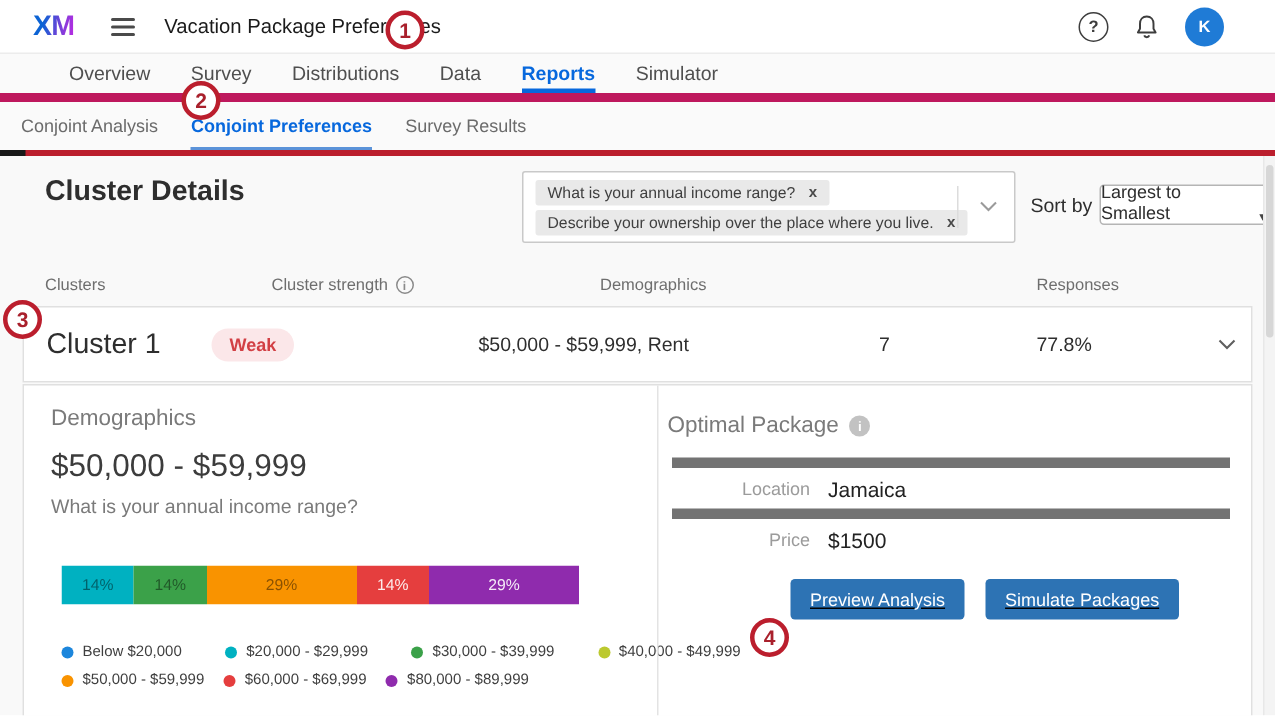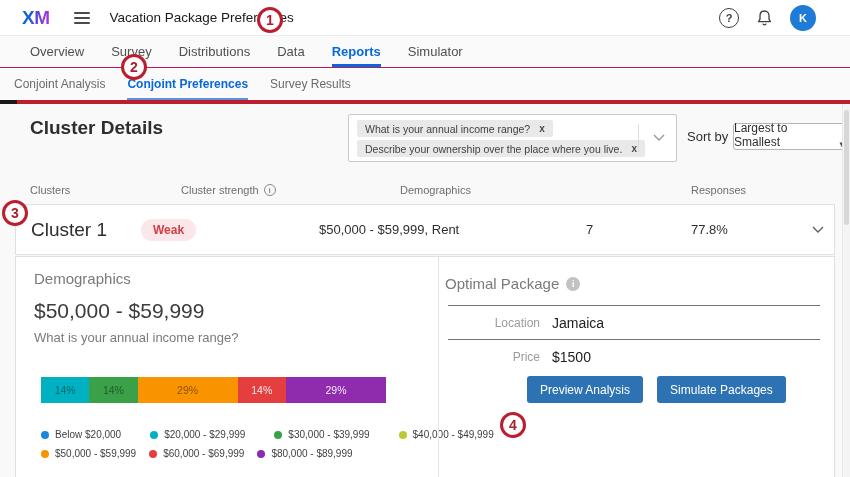--- a/index.html
+++ b/index.html
@@ -21,21 +21,21 @@
   .app-title { margin-left:20px; font-size:13.5px; font-weight:500; color:#1a1a1a; }
   .header-right { margin-left:auto; display:flex; align-items:center; gap:17px; }
   .help-icon { width:20px; height:20px; border:1.5px solid #3d3d3d; border-radius:50%;
     display:flex; align-items:center; justify-content:center; font-size:11px; color:#3d3d3d; font-weight:600; cursor:pointer; }
   .bell { display:flex; cursor:pointer; }
   .avatar { width:26px; height:26px; border-radius:50%; background:var(--avatar-bg,#1f7bd6); color:#fff;
     font-size:11px; font-weight:700; display:flex; align-items:center; justify-content:center; cursor:pointer; }
 
   
   .tab-bar { position:absolute; top:36px; left:0; right:0; height:32px; background:#fafafa;
-    border-bottom:1px solid #be185d; display:flex; gap:27px; padding-left:30px; font-size:13px; color:#4f4f4f; }
+    border-bottom:6px solid #be185d; display:flex; gap:27px; padding-left:46px; font-size:13px; color:#4f4f4f; }
   .tab { display:flex; align-items:center; border-bottom:3px solid transparent; padding-top:2px; cursor:pointer; }
   .tab.active { color:var(--accent,#0768dd); font-weight:700; border-bottom-color:var(--accent,#0768dd); }
 
   .subtab-bar { position:absolute; top:68px; left:0; right:0; height:32px; background:#fafafa;
     display:flex; gap:22px; padding-left:14px; font-size:12px; color:#6b6b6b; }
   .subtab { display:flex; align-items:center; border-bottom:2px solid transparent; padding-top:1px; cursor:pointer; }
   .subtab.active { color:var(--accent,#0768dd); font-weight:700; border-bottom-color:#5b93d9; }
 
   
   .red-line { position:absolute; top:100px; left:0; right:0; height:4px; background:var(--annotation-red,#b81a2b); z-index:6; }
@@ -86,24 +86,24 @@
   .legend { margin-top:26px; margin-left:7px; display:flex; flex-wrap:wrap; column-gap:13px; row-gap:8px; width:375px; }
   .leg-item { display:flex; align-items:center; gap:6px; font-size:10px; color:#3f3f3f; white-space:nowrap; }
   .dot { width:8px; height:8px; border-radius:50%; flex:0 0 auto; }
 
   .pkg-panel { position:absolute; left:422px; right:0; top:0; bottom:0; border-left:1px solid #e3e3e3; padding:18px 12px 0 6px; }
   .pkg-title-row { display:flex; align-items:center; gap:7px; }
   .info-filled { width:14px; height:14px; border-radius:50%; background:#c2c2c2; color:#fff; font-size:9px;
     font-weight:700; display:flex; align-items:center; justify-content:center; cursor:pointer; }
   .pkg-rows { margin-top:13px; }
   .pkg-row { display:grid; grid-template-columns:92px 1fr; gap:12px; align-items:center; height:34px;
-    border-top:1px solid #737373; margin:0 2px 0 3px; }
+    border-top:7px solid #737373; margin:0 2px 0 3px; }
   .pkg-label { font-size:12px; color:#9b9b9b; text-align:right; }
   .pkg-value { font-size:14px; color:#222; font-weight:500; }
-  .pkg-buttons { margin-top:3px; margin-left:82px; display:flex; gap:14px; }
+  .pkg-buttons { margin-top:13px; margin-left:82px; display:flex; gap:14px;text-decoration:underline; }
   .btn { height:27px; padding:0 13px; background:var(--button-blue,#2d73b4); color:#fff; font-size:12px;
     border:none; border-radius:3px; cursor:pointer; font-family:inherit; display:flex; align-items:center; }
 
   
   .circle { position:absolute; width:26px; height:26px; border-radius:50%; border:3px solid var(--annotation-red,#bf2130);
     background:#fff; color:#a9202c; font-weight:700; font-size:14px;
     display:flex; align-items:center; justify-content:center; z-index:50; }
   .c1 { left:257px; top:7px; }
   .c2 { left:121px; top:54px; }
   .c3 { left:2px;  top:200px; }

